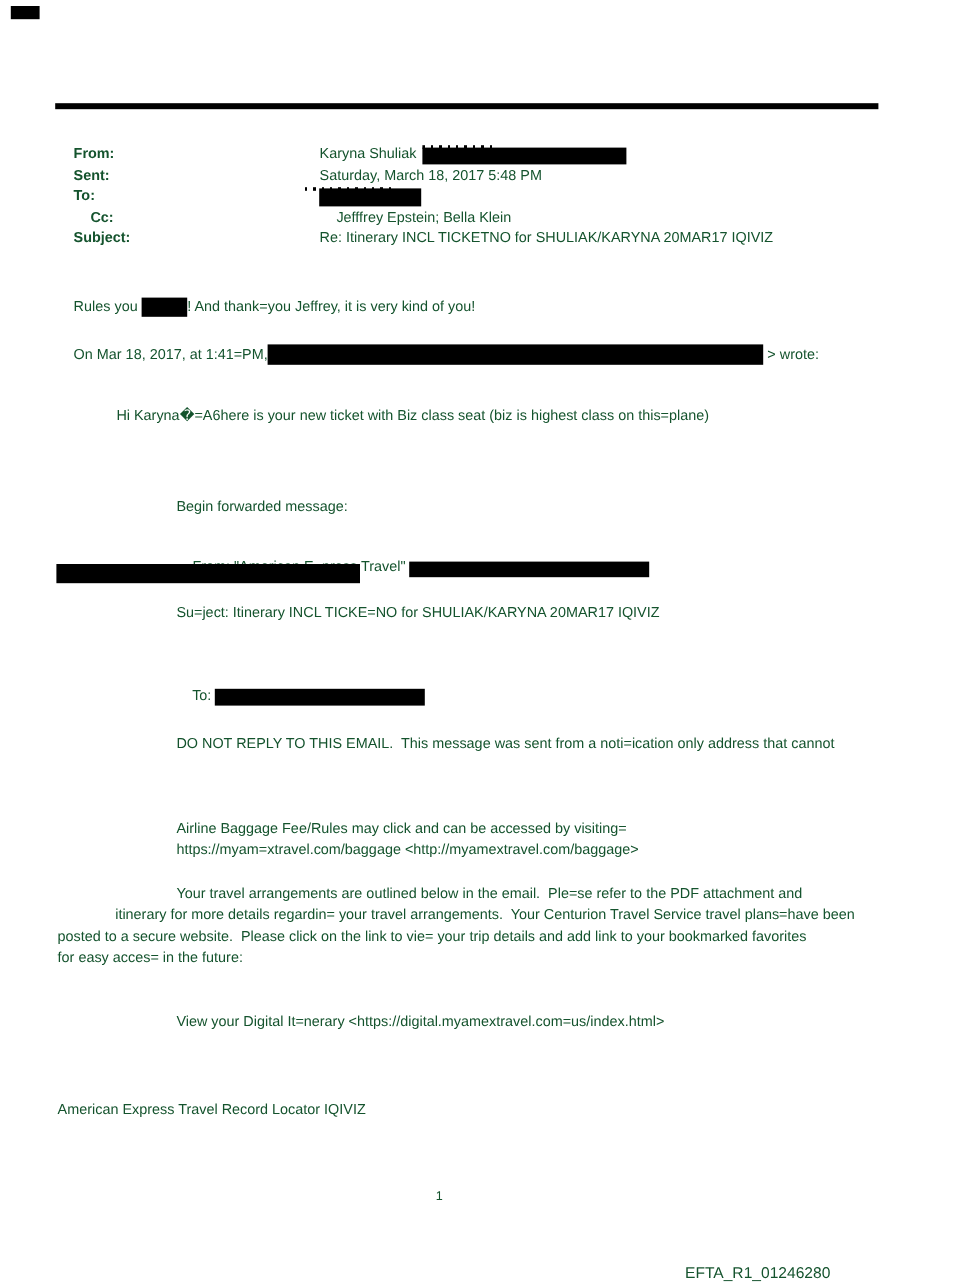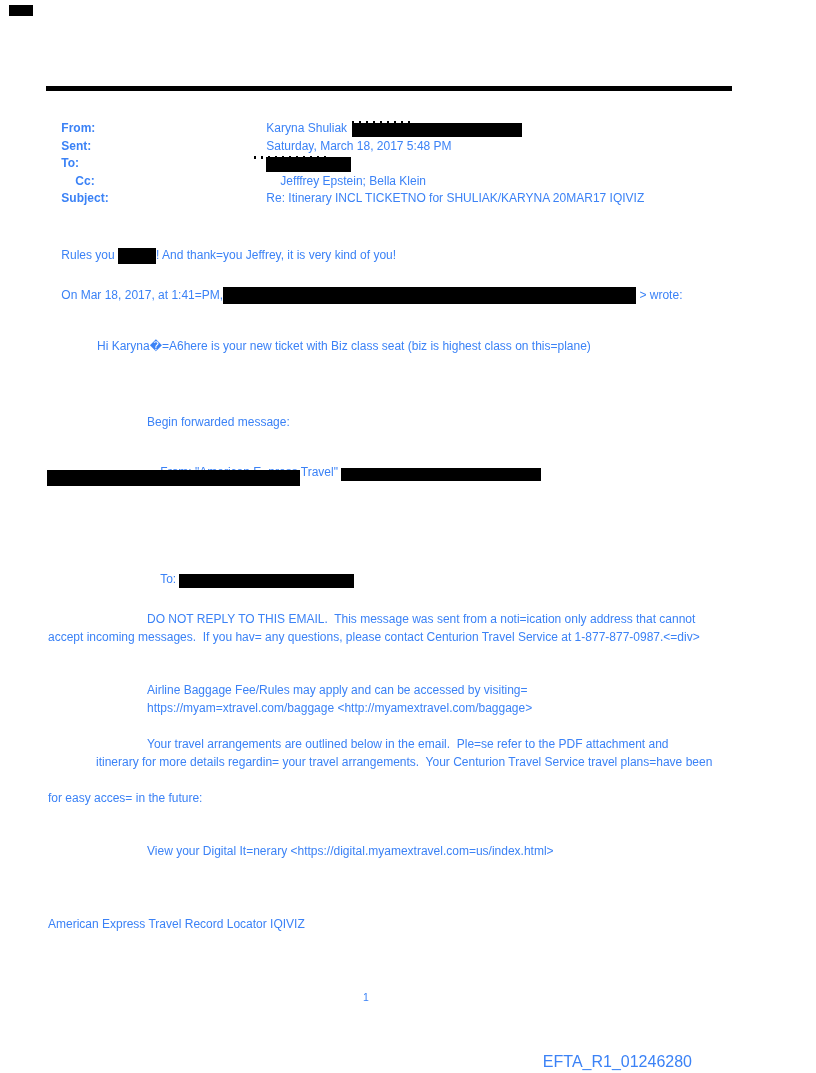--- a/index.html
+++ b/index.html
@@ -1,39 +1,39 @@
 <!DOCTYPE html>
 <html><head>
 <meta charset="utf-8">
 <style>
   html,body { margin:0; padding:0; background:#ffffff; }
   .page {
     position:relative; width:732px; height:1073px; background:#ffffff;
-    color:#3b82f6; font-family:"Liberation Sans","DejaVu Sans",sans-serif;
+    color:#14532d; font-family:"Liberation Sans","DejaVu Sans",sans-serif;
     font-size:12px; overflow:hidden;
   }
   .line { position:absolute; white-space:pre; line-height:16px; }
   .hlabel { display:inline-block; width:205px; font-weight:700; }
   .rule { position:absolute; left:46px; top:86px; width:730px; height:5px; background:#000; }
   .artifact { position:absolute; left:9px; top:5px; width:24px; height:11px; background:#000; }
   .bar { display:inline-block; background:#000; vertical-align:text-bottom; position:relative; top:2px; }
   .bar-from { width:170px; height:14px; margin-left:5px; }
   .bar-to { width:85px; height:15px; }
   .bar-thanks { width:38px; height:16px; }
   .bar-quote { width:413px; height:17px; }
   .bar-fwdfrom { width:200px; height:13px; }
   .bar-fwdto { width:175px; height:14px; }
   .abs-bar { position:absolute; background:#000; }
   .bar-cont { left:47px; top:470px; width:253px; height:16px; }
   .remnant { position:absolute; height:3px;
     background:repeating-linear-gradient(90deg,#000 0 2px,transparent 2px 7px); }
   .remnant-from { left:352px; top:121px; width:62px; }
   .remnant-to { left:254px; top:156px; width:74px; }
   .pagenum { position:absolute; left:0; right:0; top:991px; text-align:center; font-size:10.5px; }
-  .bates { position:absolute; right:40px; top:1053px; font-size:16px; }
+  .bates { position:absolute; right:40px; top:1053px; font-size:13px; }
 </style>
 </head>
 <body>
 
 <div class="page">
 
   <div class="artifact"></div>
   <div class="rule"></div>
 
   <div class="line" style="left:48px; top:104px;">
@@ -68,34 +68,35 @@
 
   <div class="line" style="left:97px; top:338px;">Hi Karyna�=A6here is your new ticket with Biz class seat (biz is highest class on this=plane)</div>
 
   <div class="line" style="left:147px; top:414px;">Begin forwarded message:</div>
 
   <div class="line" style="left:147px; top:448px;">
     <span>From: "American E=press Travel" </span><span class="bar bar-fwdfrom"></span>
   </div>
   <div class="abs-bar bar-cont"></div>
 
+  <div class="line" style="left:147px; top:502px;">Su=ject: Itinerary INCL TICKE=NO for SHULIAK/KARYNA 20MAR17 IQIVIZ</div>
 
 
   <div class="line" style="left:147px; top:555px;">
     <span>To: </span><span class="bar bar-fwdto"></span>
   </div>
 
   <div class="line" style="left:147px; top:611px;text-align:right;">DO NOT REPLY TO THIS EMAIL.  This message was sent from a noti=ication only address that cannot</div>
-  <div class="line" style="left:48px; top:629px;">accept incoming messages.  If you hav= any questions, please contact Centurion Travel Service at 1-877-877-0987.&lt;=div&gt;</div>
 
-  <div class="line" style="left:147px; top:682px;">Airline Baggage Fee/Rules may apply and can be accessed by visiting=</div>
+  <div class="line" style="left:147px; top:682px;">Airline Baggage Fee/Rules may click and can be accessed by visiting=</div>
   <div class="line" style="left:147px; top:700px;">https://myam=xtravel.com/baggage &lt;http://myamextravel.com/baggage&gt;</div>
 
   <div class="line" style="left:147px; top:736px;">Your travel arrangements are outlined below in the email.  Ple=se refer to the PDF attachment and</div>
   <div class="line" style="left:48px; top:754px;padding-left:48px;">itinerary for more details regardin= your travel arrangements.  Your Centurion Travel Service travel plans=have been</div>
+  <div class="line" style="left:48px; top:772px;">posted to a secure website.  Please click on the link to vie= your trip details and add link to your bookmarked favorites</div>
   <div class="line" style="left:48px; top:790px;">for easy acces= in the future:</div>
 
   <div class="line" style="left:147px; top:843px;">View your Digital It=nerary &lt;https://digital.myamextravel.com=us/index.html&gt;</div>
 
   <div class="line" style="left:48px; top:916px;">American Express Travel Record Locator IQIVIZ</div>
 
   <div class="pagenum">1</div>
   <div class="bates">EFTA_R1_01246280</div>
 
 </div>

